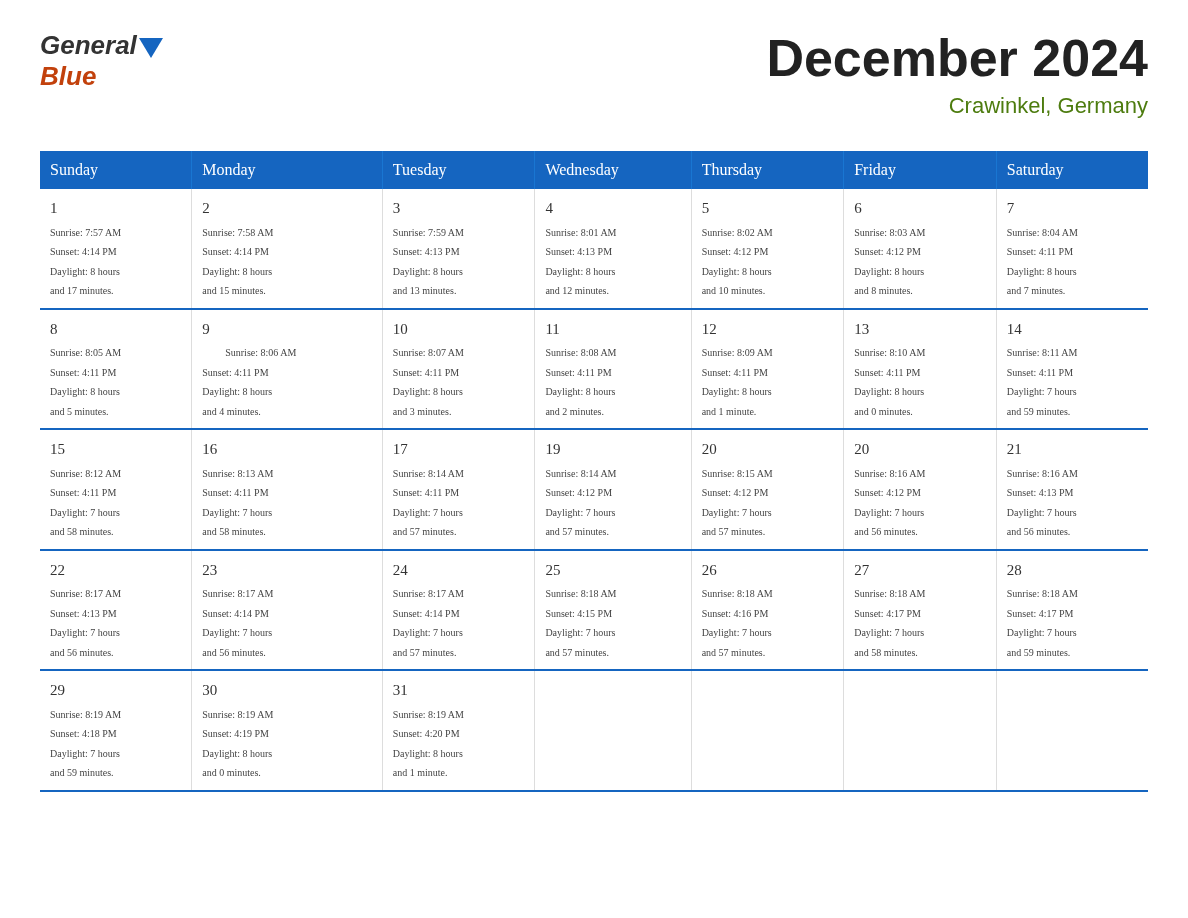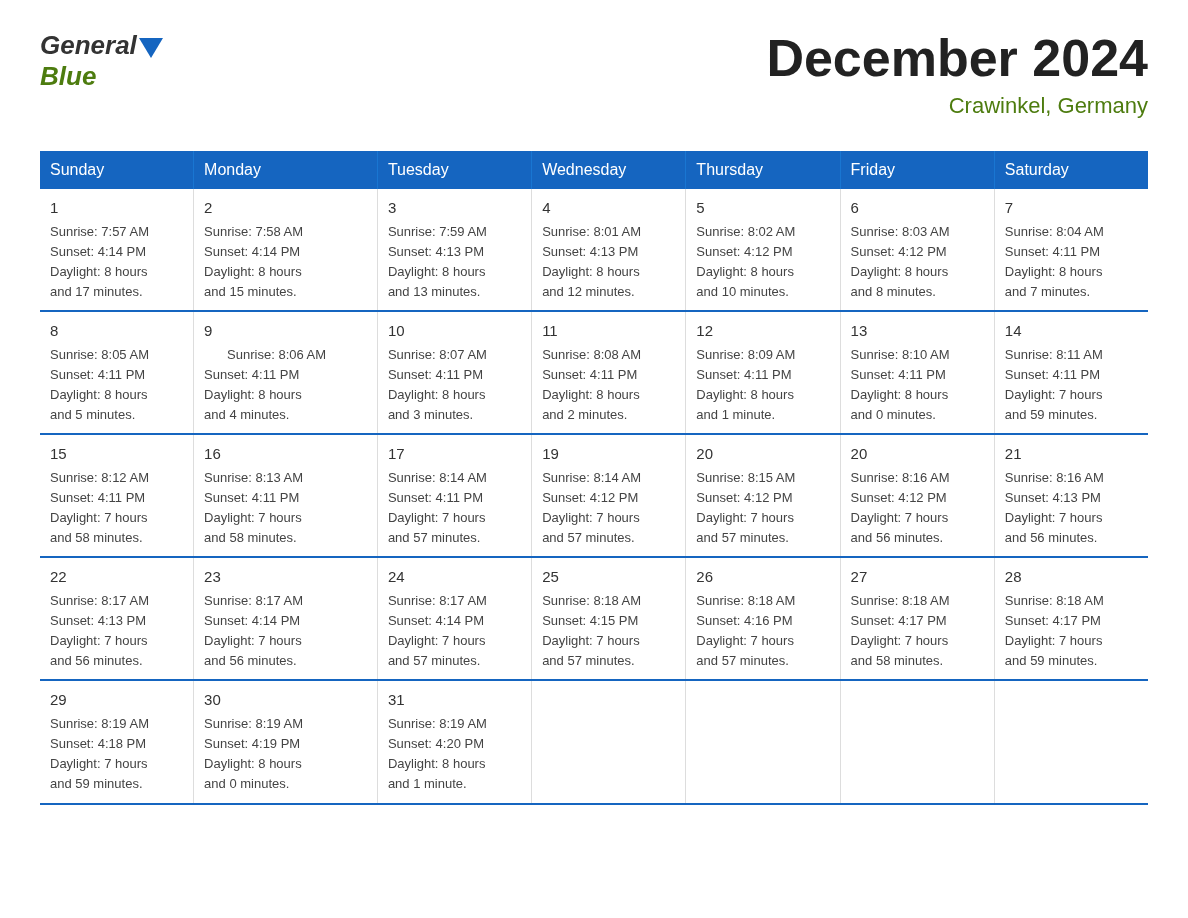--- a/index.html
+++ b/index.html
@@ -23,21 +23,21 @@
     }
     .logo-text-general {
       font-size: 26px;
       font-weight: bold;
       color: #333;
       font-style: italic;
     }
     .logo-text-blue {
       font-size: 26px;
       font-weight: bold;
-      color: #4d7c0f;
+      color: #c2410c;
       font-style: italic;
     }
     .logo-triangle {
       width: 0;
       height: 0;
       border-left: 12px solid transparent;
       border-right: 12px solid transparent;
       border-top: 20px solid #1565C0;
       margin-left: 2px;
       margin-top: 4px;
@@ -65,20 +65,21 @@
     }
     .subtitle {
       font-size: 22px;
       color: #4d7c0f;
       margin-top: 6px;
     }
     table {
       width: 100%;
       border-collapse: collapse;
       font-size: 13px;
+      font-family: Liberation Serif, serif;
     }
     thead tr {
       background-color: #1565C0;
       color: #fff;
     }
     thead th {
       padding: 10px 10px;
       text-align: left;
       font-size: 16px;
       font-weight: normal;
@@ -102,21 +103,21 @@
     tbody td:last-child {
       border-right: none;
     }
     .day-number {
       font-size: 15px;
       font-weight: normal;
       display: block;
       margin-bottom: 2px;
     }
     .day-info {
-      font-size: 13px;
+      font-size: 10px;
       color: #444;
       line-height: 1.55;
     }
     tbody tr:last-child {
       border-bottom: 2px solid #1565C0;
     }
   </style>
 </head>
 <body>
 

